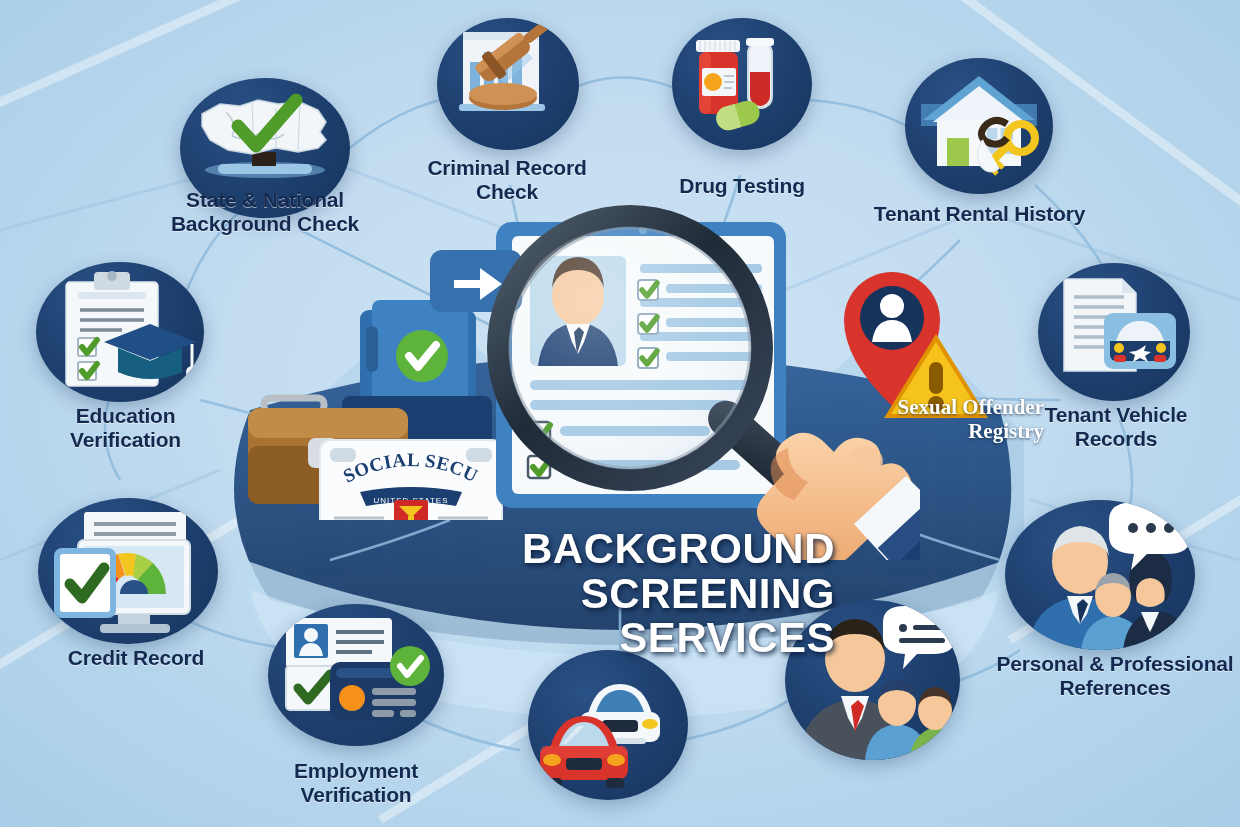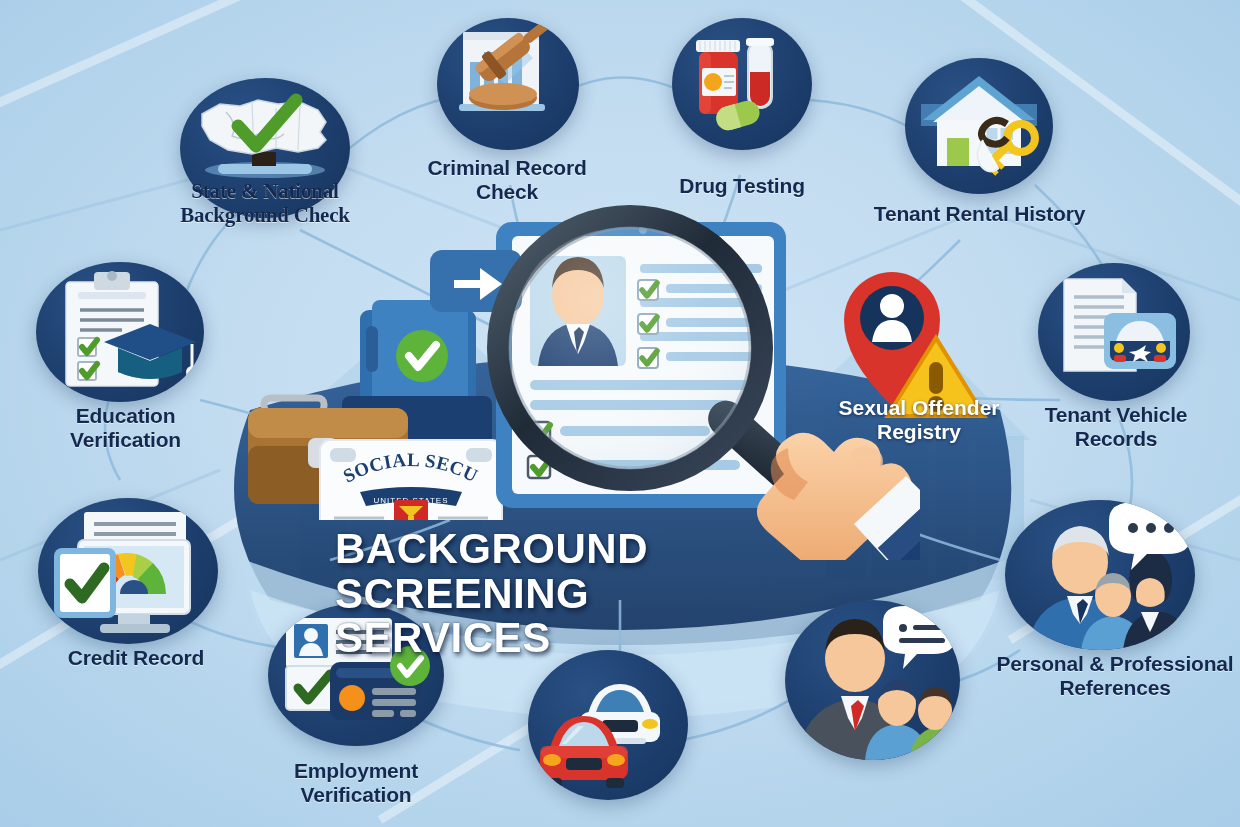--- a/index.html
+++ b/index.html
@@ -34,35 +34,36 @@
     background:radial-gradient(circle at 36% 28%, #2a5185 0%, #1f4272 45%, #16335c 100%);
     box-shadow:0 6px 18px rgba(20,45,85,.28);
     overflow:hidden;
   }
   .center-title {
     position:absolute;
     color:#ffffff;
     font-weight:bold;
     font-size:42px;
     line-height:1.06;
-    text-align:left;
+    text-align:right;
     letter-spacing:0.5px;
     text-shadow:2px 3px 5px rgba(8,26,55,.75), 0 0 2px rgba(8,26,55,.6);
     white-space:pre-line;
     text-transform:uppercase;
   }
   .banner-label {
     position:absolute;
     color:#ffffff;
     font-weight:bold;
     font-size:21px;
     line-height:1.14;
-    text-align:center;
+    text-align:right;
     white-space:pre-line;
     text-shadow:0 1px 3px rgba(8,26,55,.7);
+    font-family:Liberation Serif, serif;
   }
   svg { display:block; }
 </style>
 </head>
 <body>
 
 <div id="stage">
 
   <svg class="bg-layer" width="1240" height="827" viewBox="0 0 1240 827">
     <defs>
@@ -141,21 +142,21 @@
         <ellipse cx="85" cy="92" rx="60" ry="8" fill="#7fb4dd" opacity=".55"></ellipse>
         <rect x="38" y="86" width="94" height="10" rx="5" fill="#9cc6e6"></rect>
         <rect x="72" y="74" width="24" height="14" fill="#2b2118"></rect>
         <path d="M22 36 L40 26 L60 28 L78 22 L98 26 L120 24 L138 32 L146 44
                  L140 54 L146 62 L138 70 L118 74 L96 70 L72 76 L48 72 L30 62 L22 48 Z" fill="#f3f6f8" stroke="#c9d6e0" stroke-width="1.5"></path>
         <path d="M46 34 Q58 46 52 58 Q66 64 78 56 Q92 66 104 56" stroke="#b9c8d4" stroke-width="1.4" fill="none"></path>
         <path d="M96 30 L96 70 M72 24 L74 76 M120 26 L118 72" stroke="#cdd9e3" stroke-width="1.2" fill="none"></path>
         <path d="M58 48 L76 68 L116 22" stroke="#4f9c2a" stroke-width="13" fill="none" stroke-linecap="round" stroke-linejoin="round"></path>
       </svg>
     </div>
-    <div class="label" style="left:-15px; top:102px; width:200px;font-family:Liberation Serif, serif;">State &amp; National
+    <div class="label" style="left:-15px; top:110px; width:200px;">State &amp; National
 Background Check</div>
   </div>
 
   <div class="node" style="left:437px; top:18px;">
     <div class="bubble" style="left:0; top:0; width:142px; height:132px;">
       <svg width="142" height="132" viewBox="0 0 142 132">
         <rect x="26" y="14" width="76" height="74" rx="3" fill="#f0f4f8"></rect>
         <rect x="26" y="14" width="76" height="8" fill="#dbe6ef"></rect>
         <g fill="#7fb3dc">
           <rect x="33" y="44" width="10" height="38"></rect>

